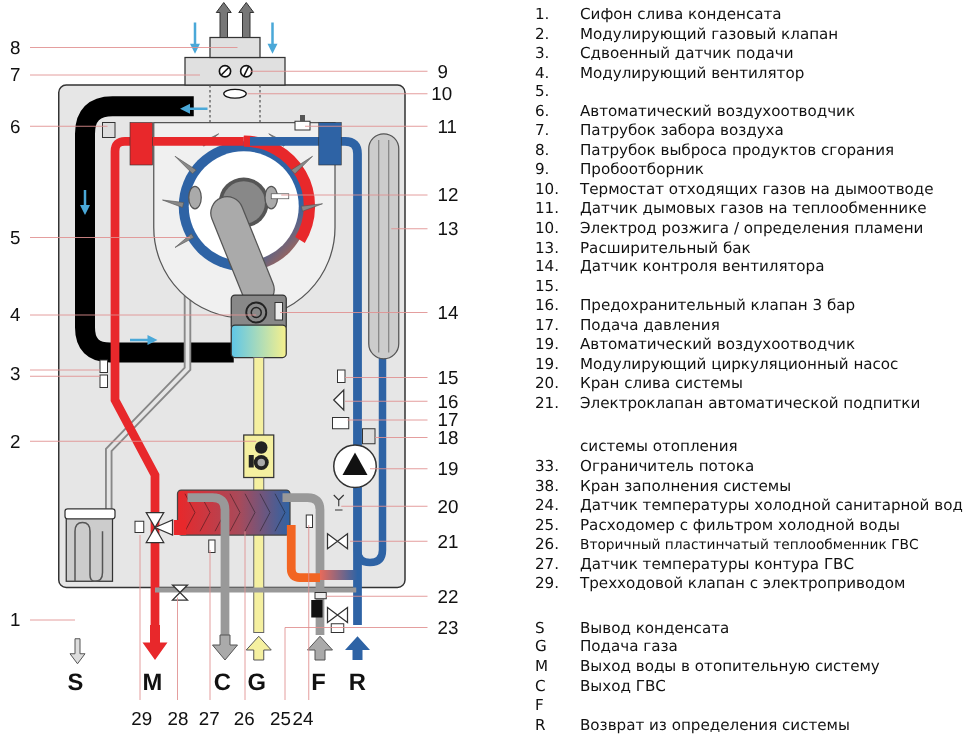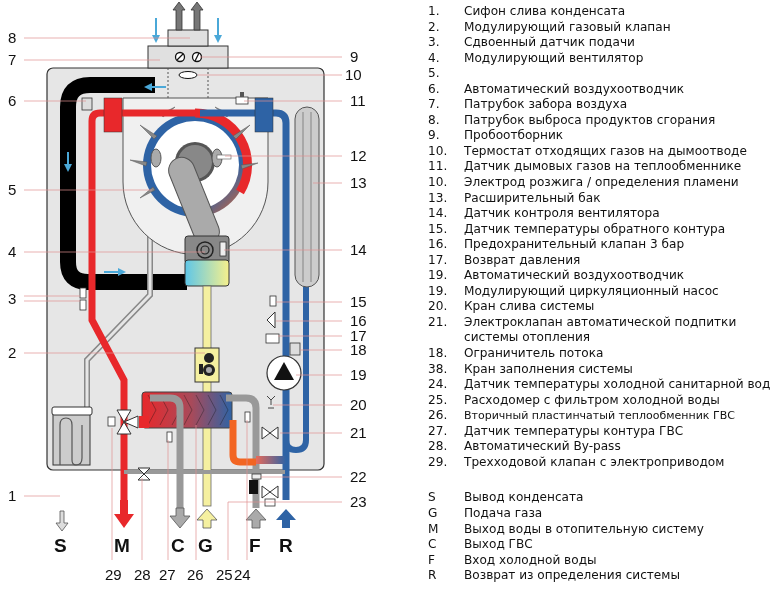--- a/index.html
+++ b/index.html
@@ -5,21 +5,21 @@
   html,body{margin:0;padding:0;background:#ffffff;}
   body{width:770px;height:594px;position:relative;overflow:hidden;font-family:"Liberation Sans","DejaVu Sans",sans-serif;}
   #diagram{position:absolute;left:0;top:0;width:410px;height:594px;}
   .callout{font-size:15px;fill:#111;font-family:"Liberation Sans",sans-serif;}
   .port{font-size:19px;font-weight:bold;fill:#111;font-family:"Liberation Sans",sans-serif;}
   .bnum{font-size:15px;fill:#111;font-family:"Liberation Sans",sans-serif;}
   #legend{position:absolute;left:428px;top:4px;width:340px;font-family:"DejaVu Sans","Liberation Sans",sans-serif;font-size:12.1px;color:#111;}
   .lrow{display:flex;height:15.55px;line-height:15.55px;white-space:nowrap;}
   .lrow .num{width:36px;flex:none;}
   .lrow .txt{flex:1;}
-  .lrow.cont{height:15.55px;}
+  .lrow.cont{height:15.55px;margin-top:20px;}
   .lrow.small .txt{font-size:11px;}
   .gap{height:20px;}
 </style>
 </head>
 <body>
 
 <svg id="diagram" viewBox="0 0 410 594" xmlns="http://www.w3.org/2000/svg">
   <defs>
     <linearGradient id="fanGrad" x1="0" x2="1" y1="0" y2="0">
       <stop offset="0" stop-color="#5ec6e8"></stop>
@@ -305,29 +305,28 @@
       <div class="lrow">
         <span class="num">13.</span>
         <span class="txt">Расширительный бак</span>
       </div>
       <div class="lrow">
         <span class="num">14.</span>
         <span class="txt">Датчик контроля вентилятора</span>
       </div>
       <div class="lrow">
         <span class="num">15.</span>
-        <span class="txt">Датчик температуры обратного контура</span>
       </div>
       <div class="lrow">
         <span class="num">16.</span>
         <span class="txt">Предохранительный клапан 3 бар</span>
       </div>
       <div class="lrow">
         <span class="num">17.</span>
-        <span class="txt">Возврат давления</span>
+        <span class="txt">Подача давления</span>
       </div>
       <div class="lrow">
         <span class="num">19.</span>
         <span class="txt">Автоматический воздухоотводчик</span>
       </div>
       <div class="lrow">
         <span class="num">19.</span>
         <span class="txt">Модулирующий циркуляционный насос</span>
       </div>
       <div class="lrow">
@@ -336,21 +335,21 @@
       </div>
       <div class="lrow">
         <span class="num">21.</span>
         <span class="txt">Электроклапан автоматической подпитки</span>
       </div>
       <div class="lrow cont">
         <span class="num"></span>
         <span class="txt">системы отопления</span>
       </div>
       <div class="lrow">
-        <span class="num">18.</span>
+        <span class="num">33.</span>
         <span class="txt">Ограничитель потока</span>
       </div>
       <div class="lrow">
         <span class="num">38.</span>
         <span class="txt">Кран заполнения системы</span>
       </div>
       <div class="lrow">
         <span class="num">24.</span>
         <span class="txt">Датчик температуры холодной санитарной воды</span>
       </div>
@@ -360,24 +359,20 @@
       </div>
       <div class="lrow small">
         <span class="num">26.</span>
         <span class="txt">Вторичный пластинчатый теплообменник ГВС</span>
       </div>
       <div class="lrow">
         <span class="num">27.</span>
         <span class="txt">Датчик температуры контура ГВС</span>
       </div>
       <div class="lrow">
-        <span class="num">28.</span>
-        <span class="txt">Автоматический By-pass</span>
-      </div>
-      <div class="lrow">
         <span class="num">29.</span>
         <span class="txt">Трехходовой клапан с электроприводом</span>
       </div>
     </div>
   <div class="gap"></div>
   <div id="legend-ports">
       <div class="lrow">
         <span class="num">S</span>
         <span class="txt">Вывод конденсата</span>
       </div>
@@ -388,20 +383,19 @@
       <div class="lrow">
         <span class="num">M</span>
         <span class="txt">Выход воды в отопительную систему</span>
       </div>
       <div class="lrow">
         <span class="num">C</span>
         <span class="txt">Выход ГВС</span>
       </div>
       <div class="lrow">
         <span class="num">F</span>
-        <span class="txt">Вход холодной воды</span>
       </div>
       <div class="lrow">
         <span class="num">R</span>
         <span class="txt">Возврат из определения системы</span>
       </div>
     </div>
 </div>
 
 </body></html>

